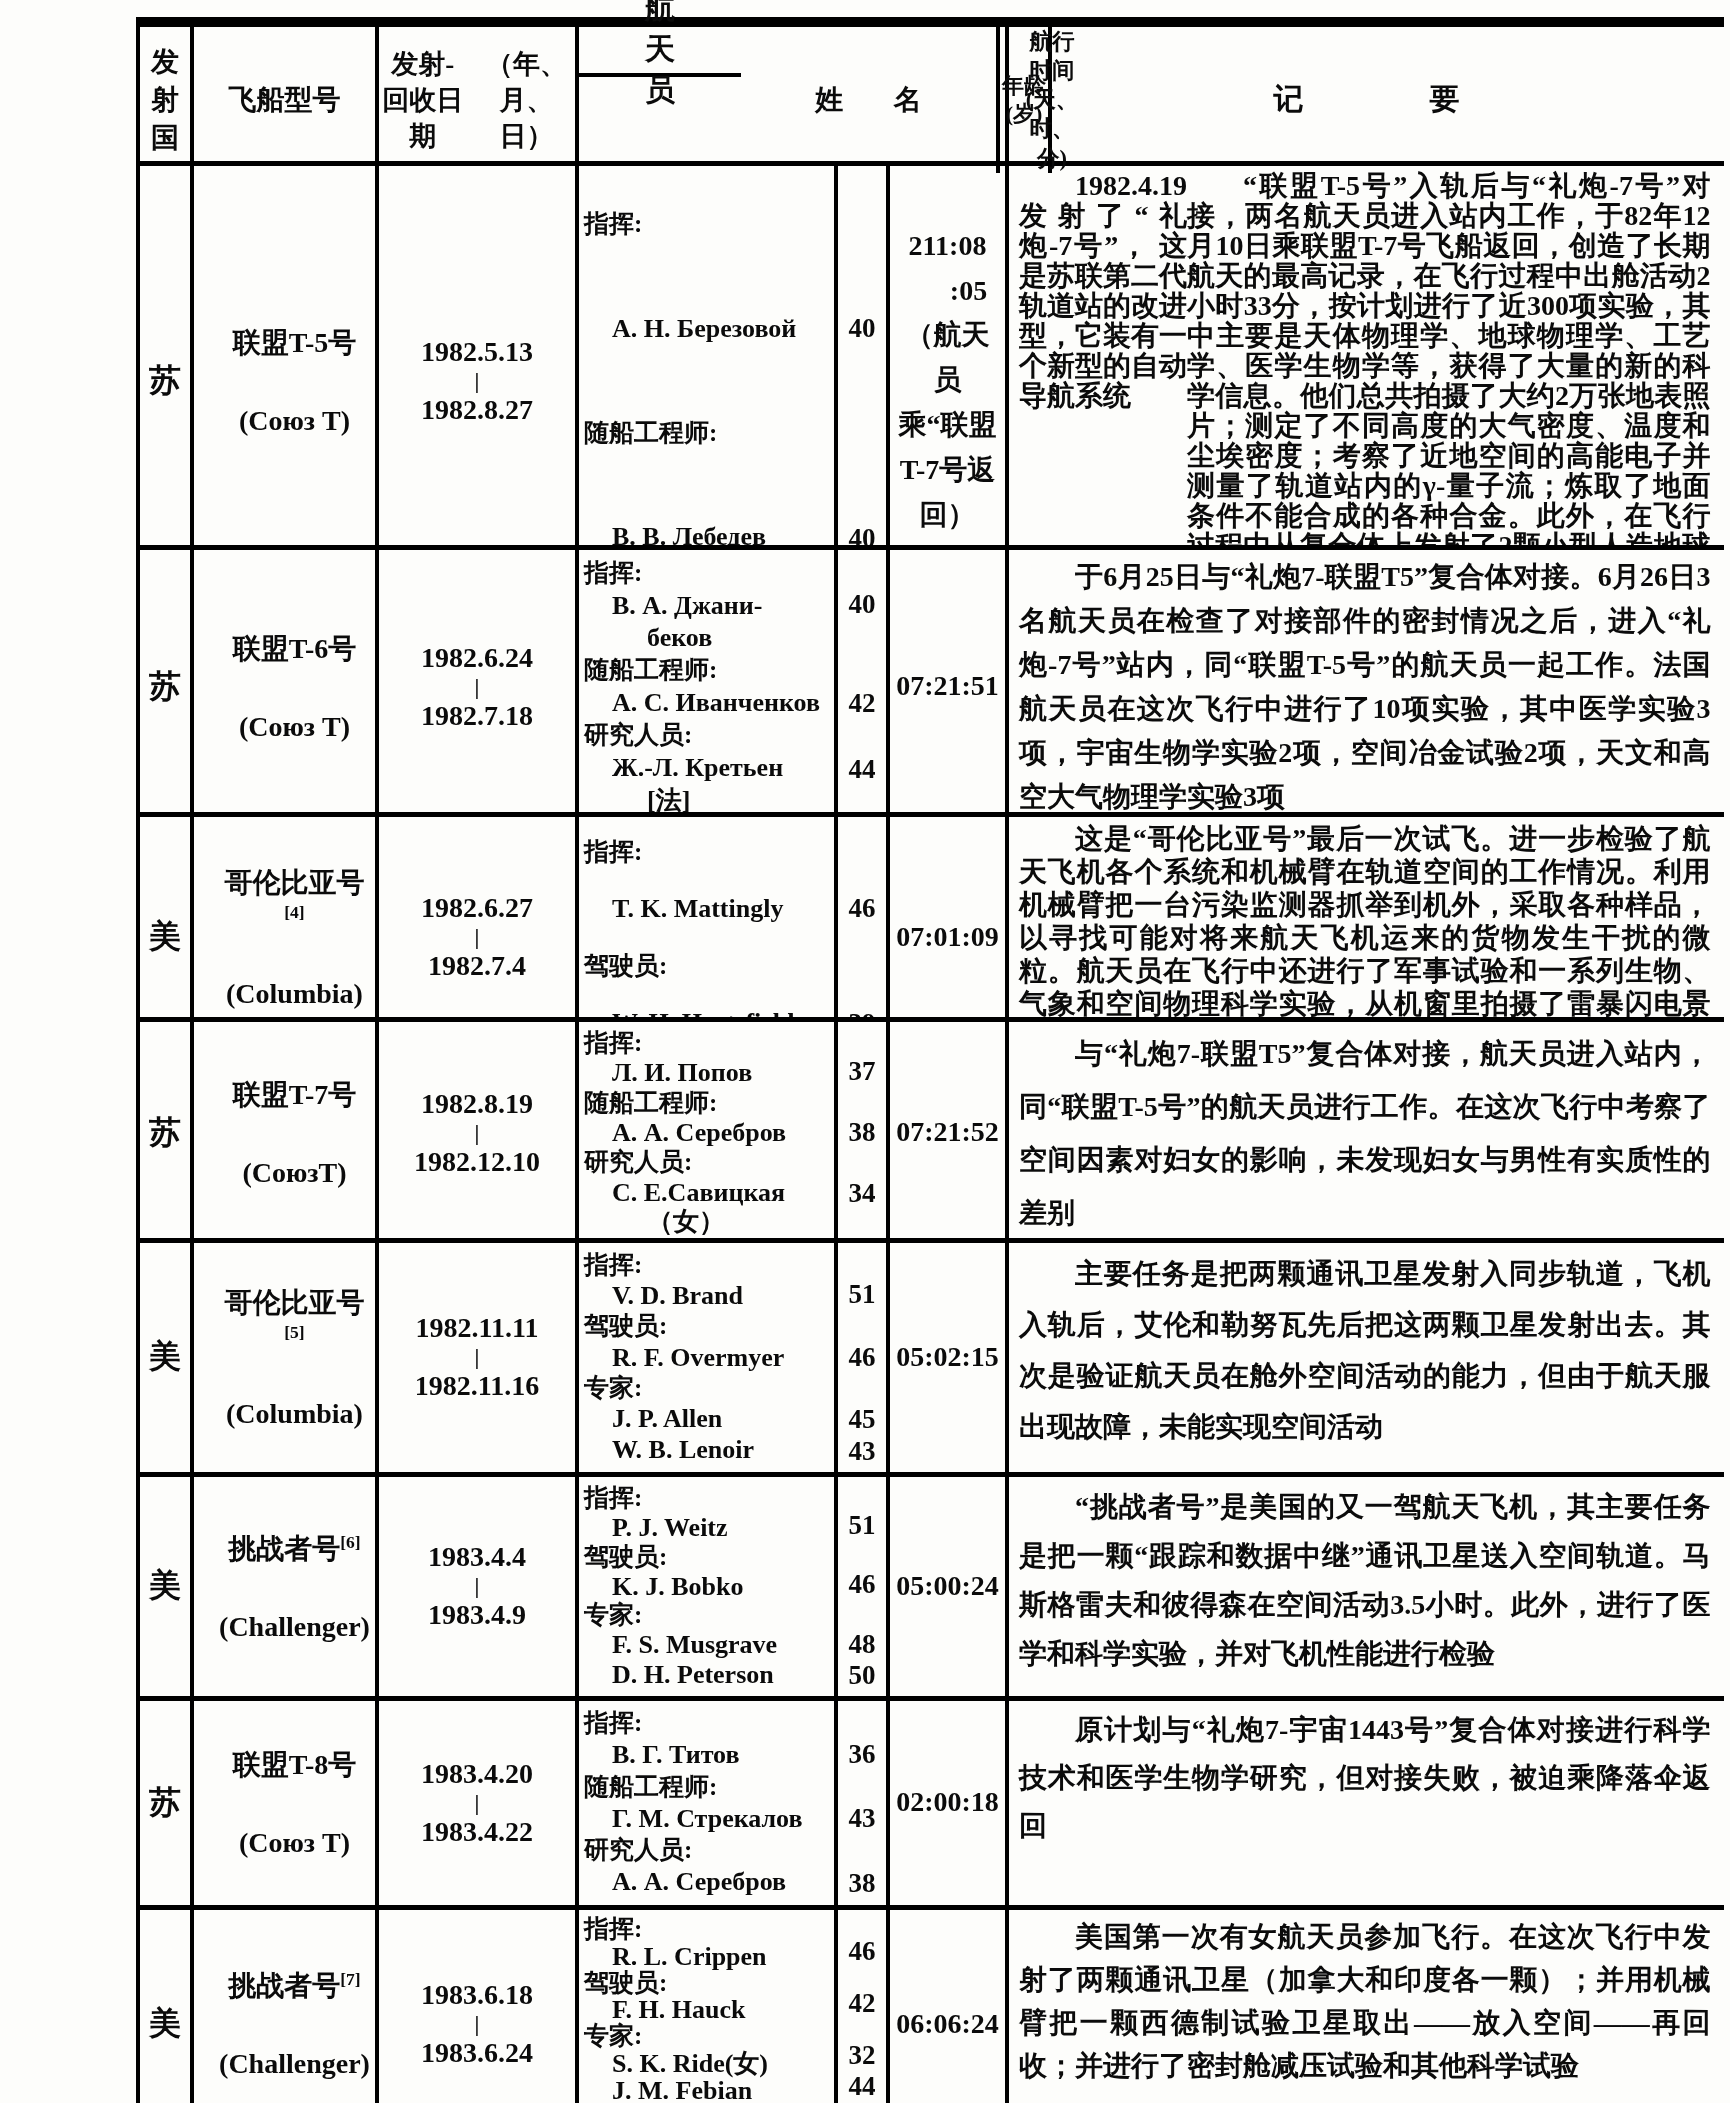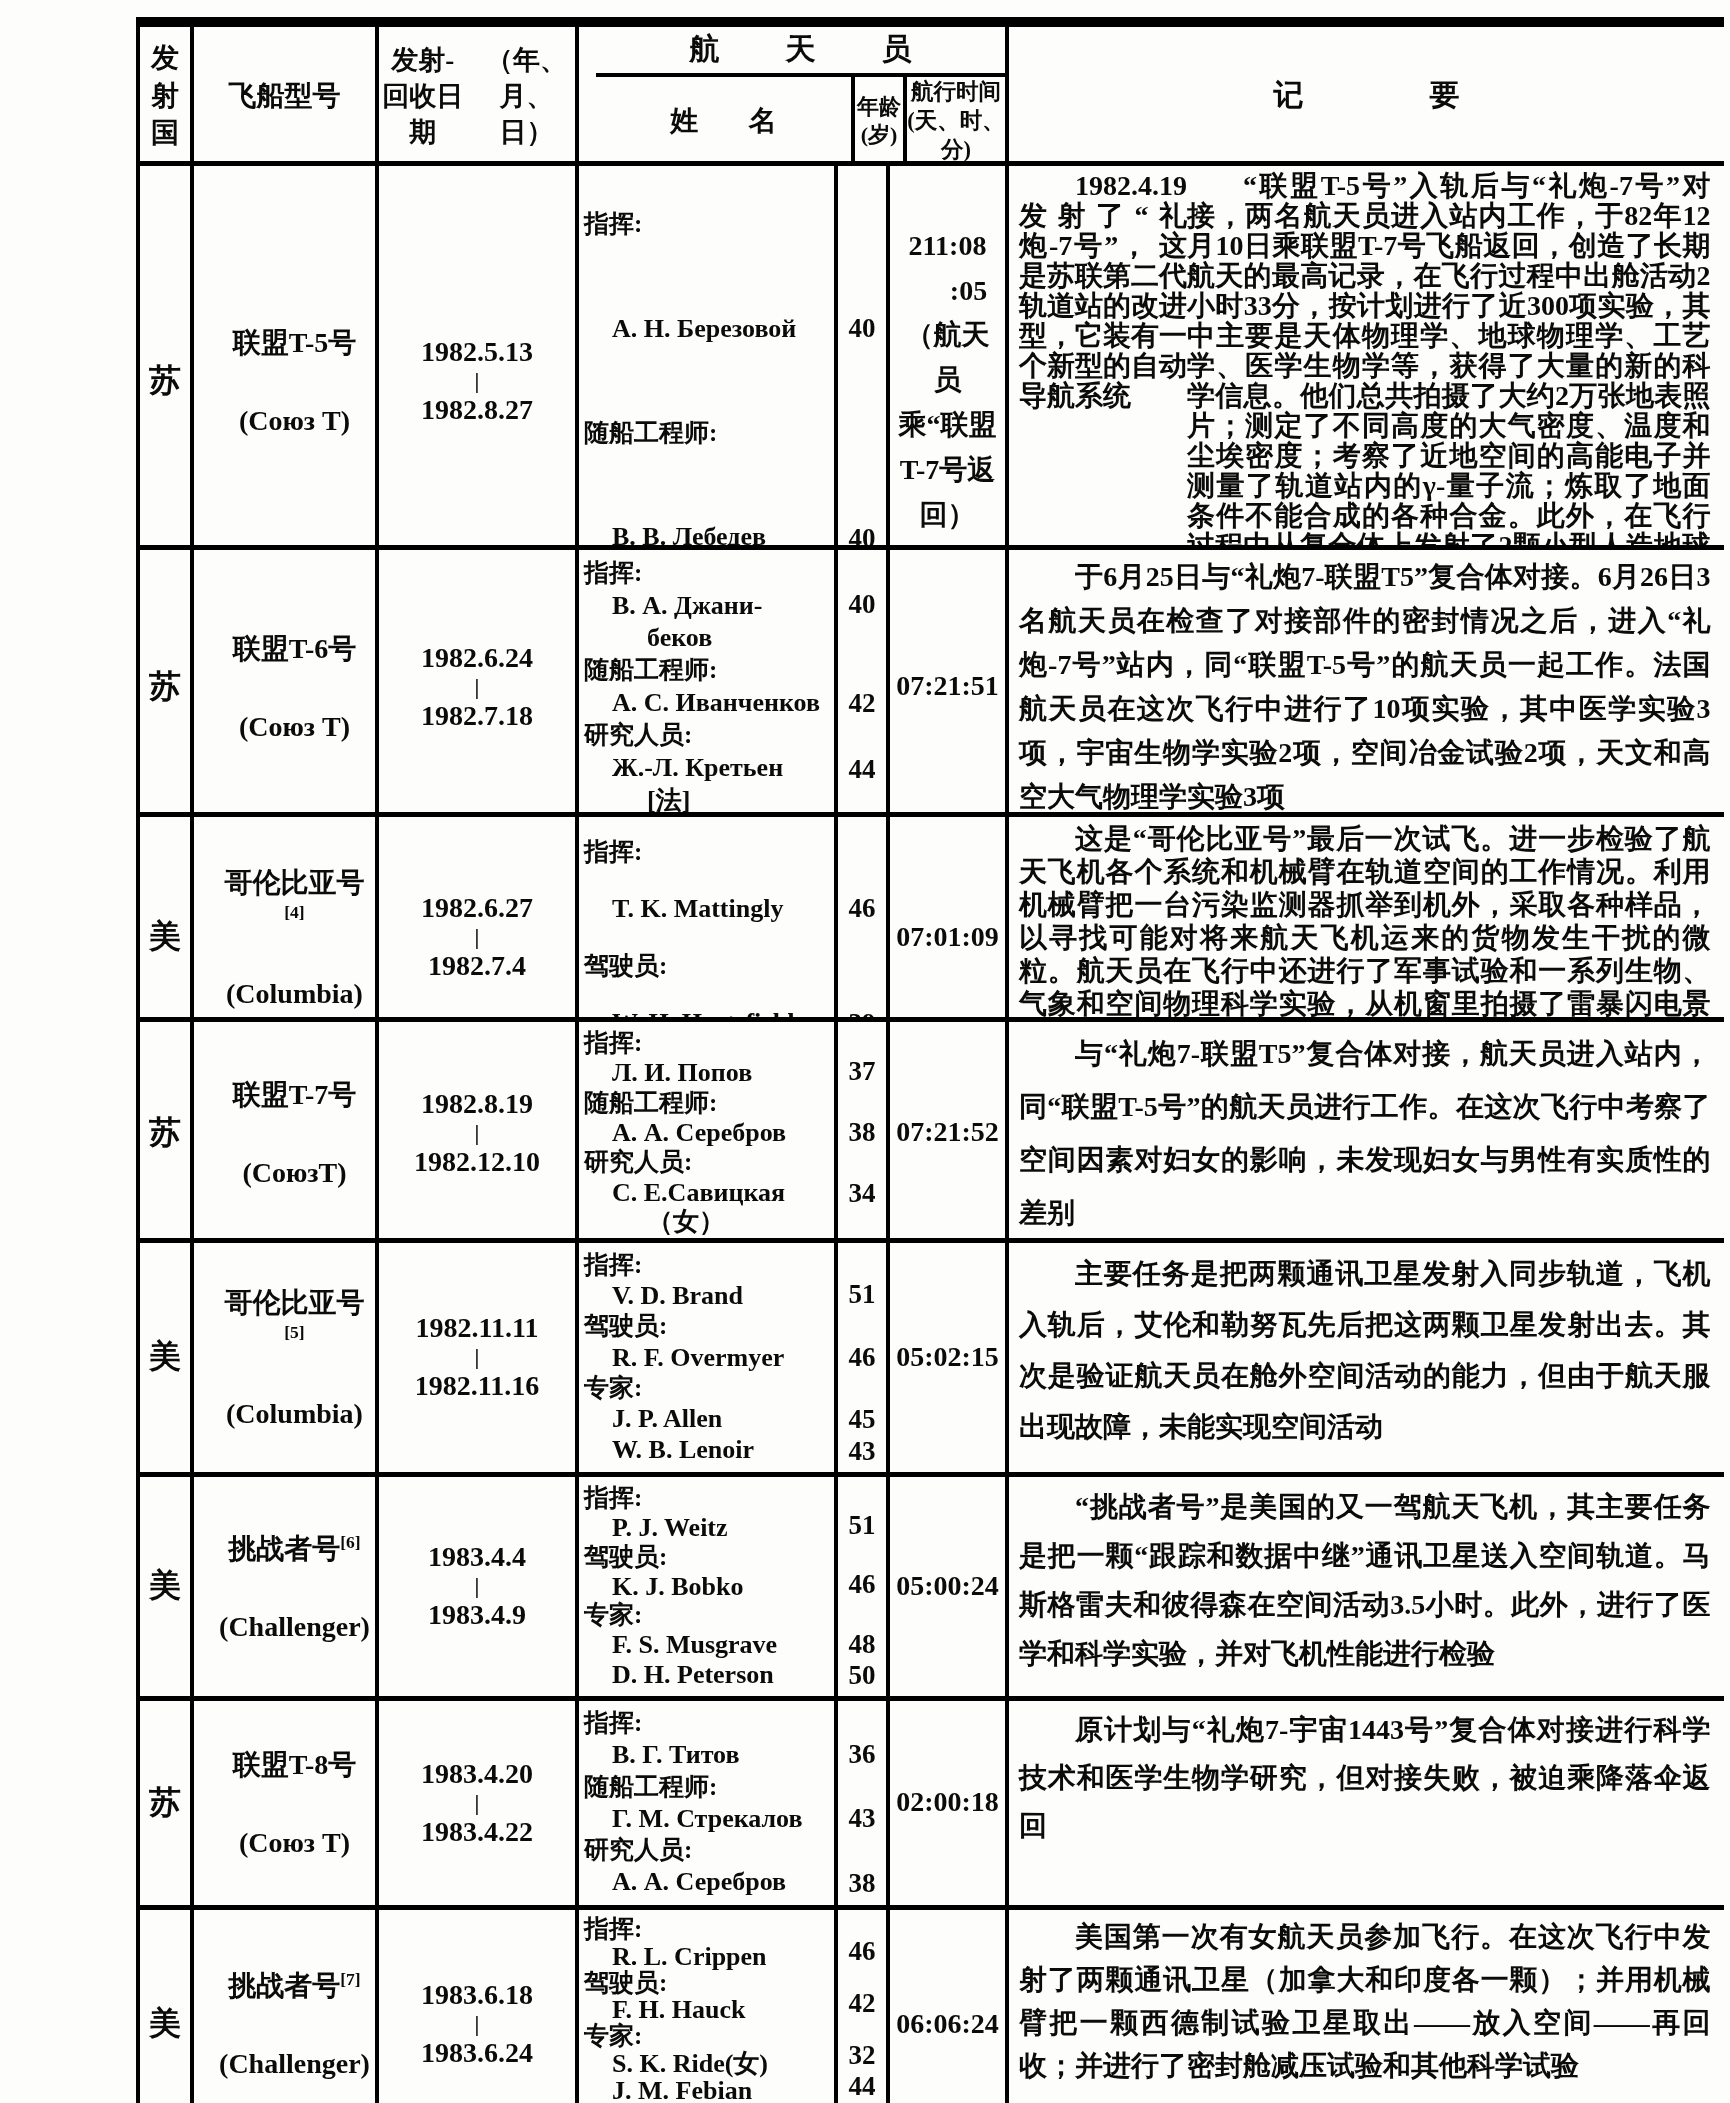--- a/index.html
+++ b/index.html
@@ -17,21 +17,21 @@
   .trow{box-sizing:border-box;}
   .trow.body{display:grid;grid-template-columns:54px 185px 200px 259px 52px 119px auto;border-top:5px solid #000;overflow:hidden;}
   .trow.header{display:grid;grid-template-columns:54px 185px 200px 430px auto;height:134px;}
   .cell{box-sizing:border-box;border-right:4.2px solid #000;min-width:0;}
   .cell.last{border-right:none;}
   
   .hdr{display:flex;align-items:center;justify-content:center;text-align:center;}
   .country-h{white-space:pre-line;font-size:28px;line-height:1.35;}
   .model-h{font-size:28px;}
   .date-h{flex-direction:row;gap:11.7px;font-size:27px;white-space:pre-line;justify-content:center;}
-  .astro-group{display:flex;flex-direction:column;padding-left:17px;}
+  .astro-group{display:flex;flex-direction:row;}
   .astro-top{height:50px;border-bottom:4.2px solid #000;display:flex;align-items:center;justify-content:center;font-size:30px;letter-spacing:2.2em;padding-left:2.2em;box-sizing:border-box;}
   .astro-sub{flex:1;display:grid;grid-template-columns:259px 52px auto;}
   .sub{box-sizing:border-box;display:flex;align-items:center;justify-content:center;text-align:center;min-width:0;}
   .name-h{border-right:4.2px solid #000;font-size:28px;letter-spacing:1.8em;padding-left:1.8em;}
   .age-h{border-right:4.2px solid #000;font-size:22px;white-space:pre-line;line-height:1.25;}
   .time-h{font-size:22.5px;white-space:pre-line;line-height:1.3;}
   .notes-h{font-size:30px;letter-spacing:4.2em;padding-left:4.2em;}
   
   .country{display:flex;align-items:center;justify-content:center;font-size:32px;}
   .model{display:flex;flex-direction:column;align-items:center;justify-content:center;gap:43px;font-size:28px;text-align:center;padding:3.3px;margin-left:20px;}

